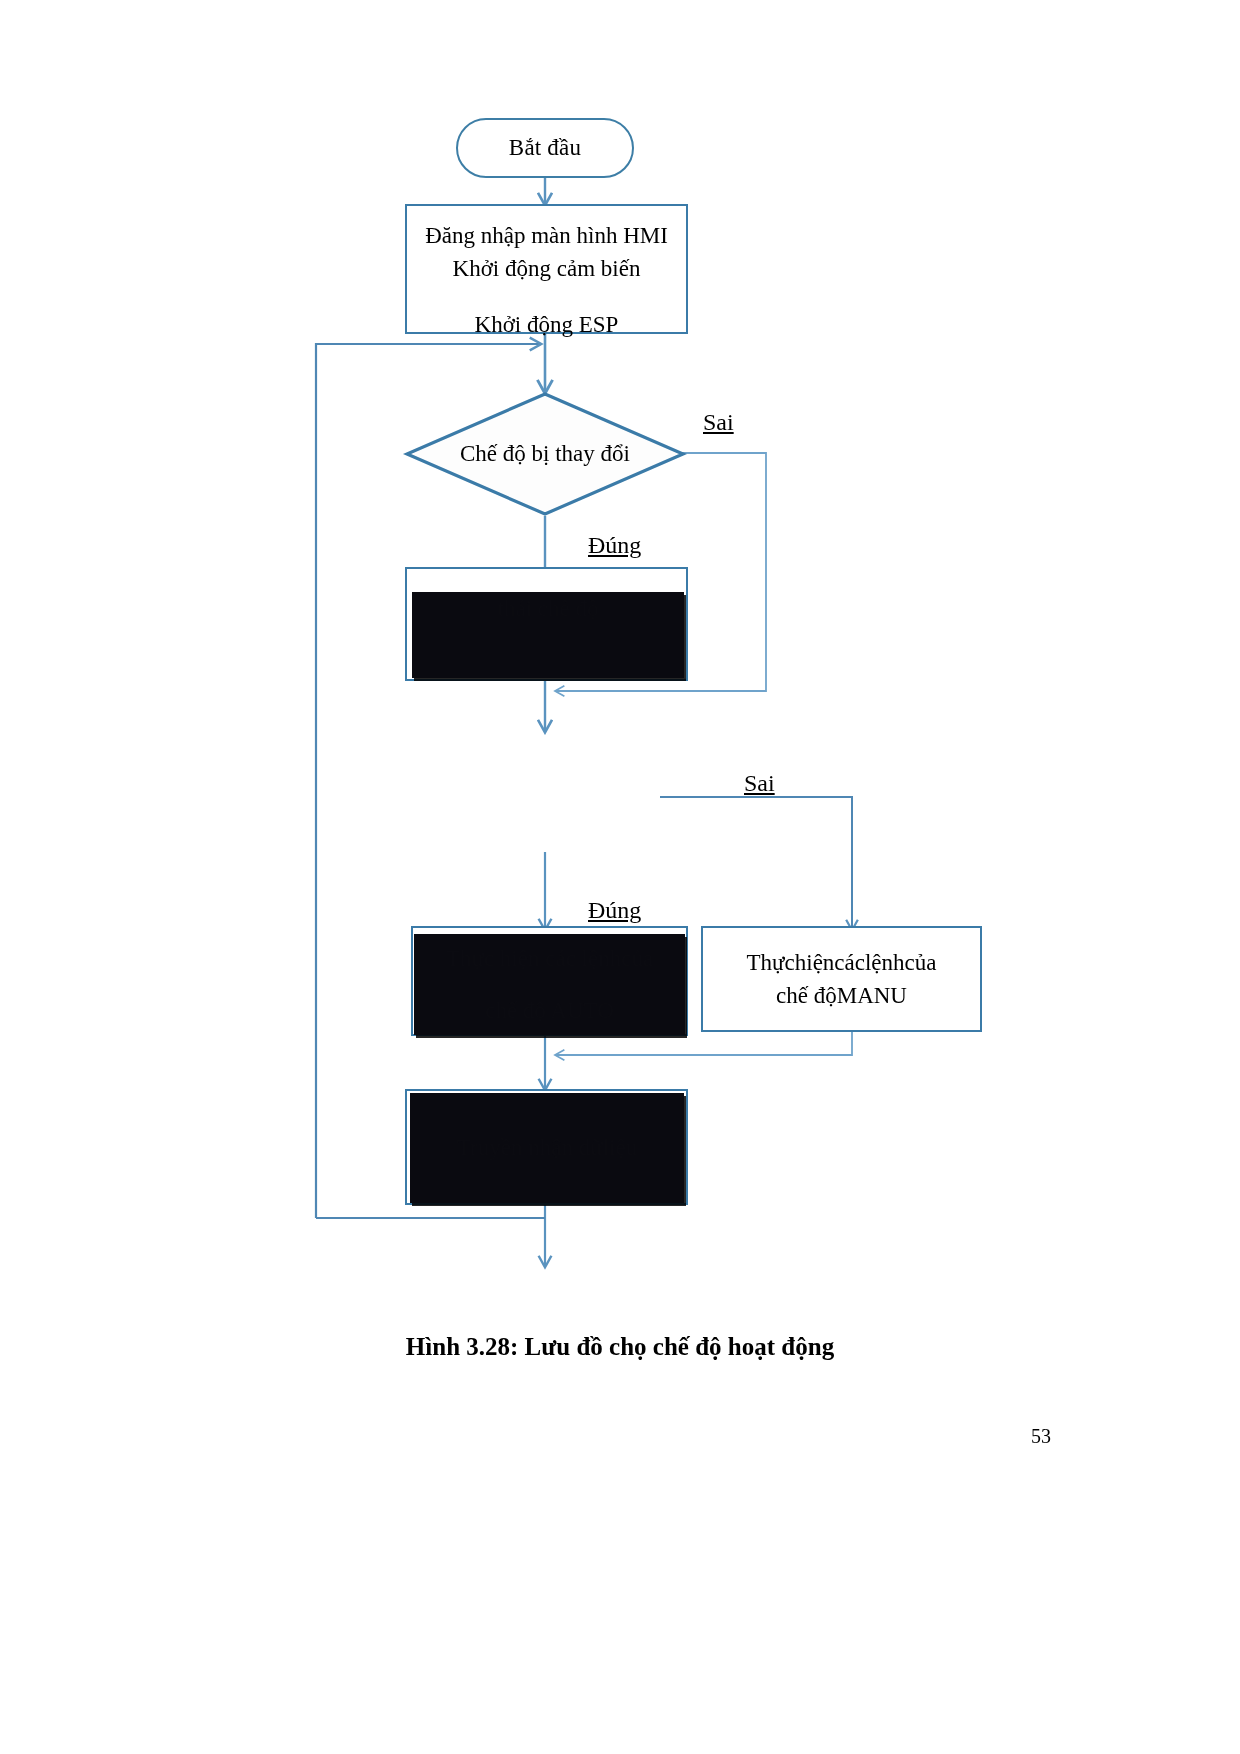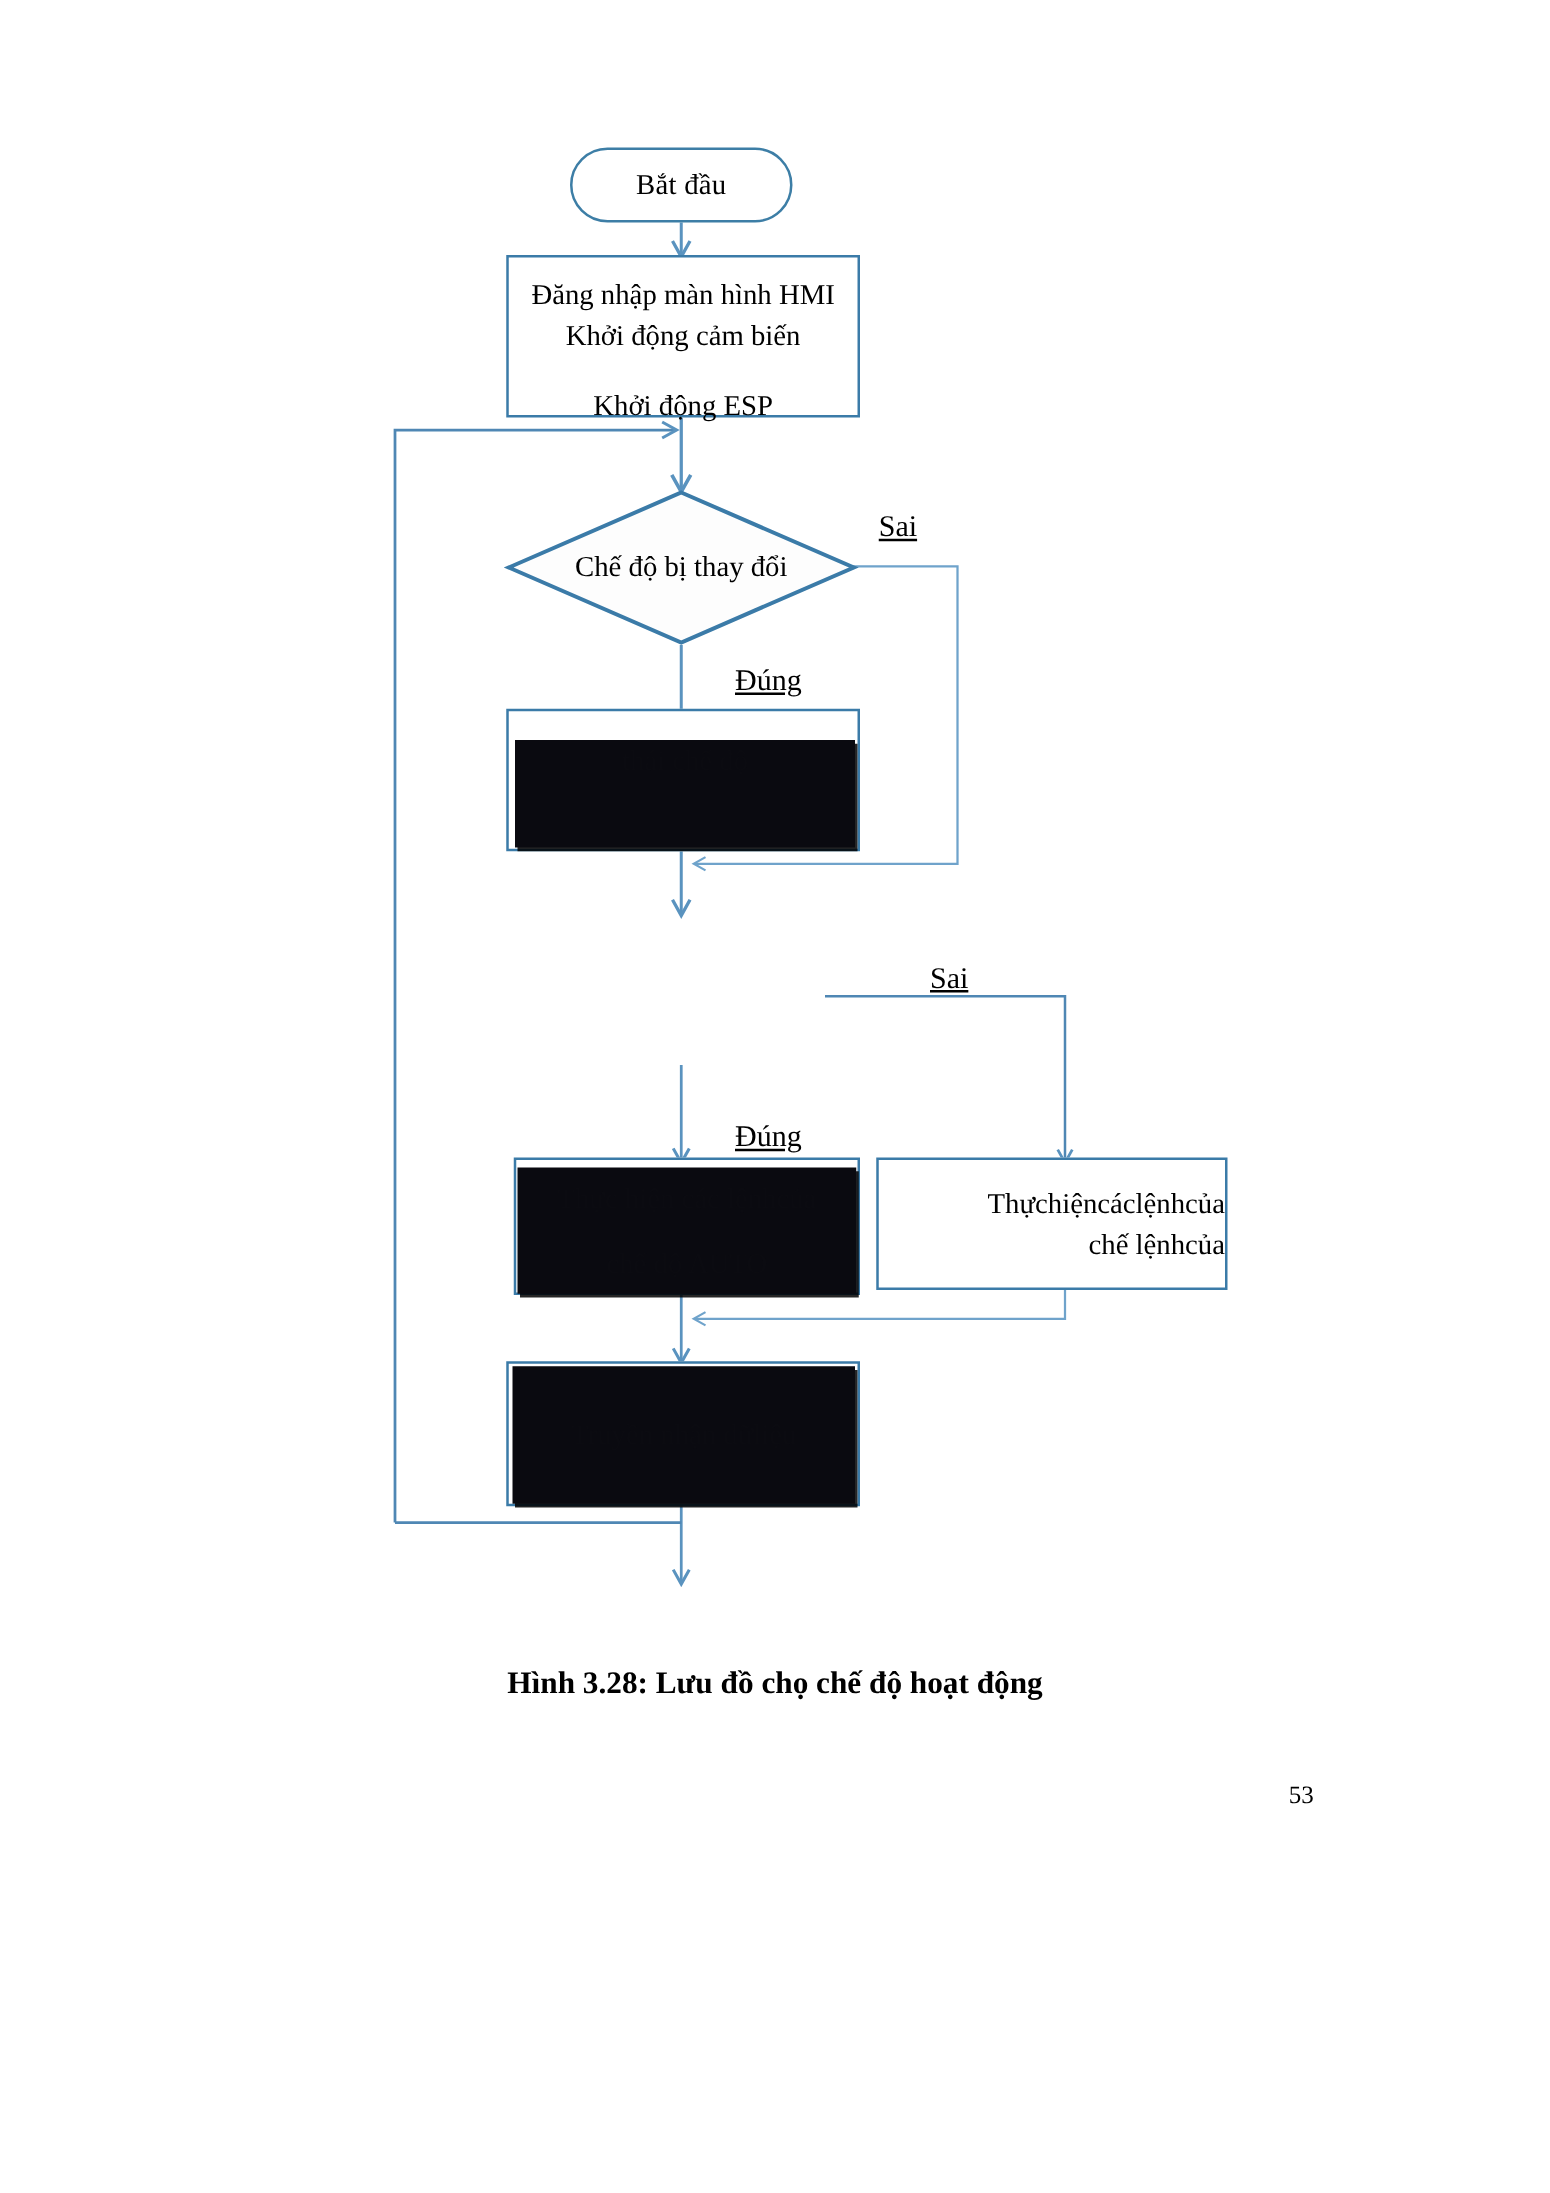--- a/index.html
+++ b/index.html
@@ -184,23 +184,23 @@
   </div>
 
 
   <div class="node process" style="left:411px; top:926px; width:277px; height:110px;"></div>
   <div class="redact" style="left:414px; top:934px; width:271px; height:101px;"></div>
   <div class="redact-text" style="left:414px; top:934px; width:271px; height:101px; flex-direction:column;">
     <span style="opacity:.14; margin-bottom:18px;">Thực hiện các lệnhcủa</span>
     <span style="opacity:.14;">chế độ AUTO</span>
   </div>
 
-  <div class="node process" style="left:701px; top:926px; width:281px; height:106px; flex-direction:column;align-items:flex-end;">
+  <div class="node process" style="left:701px; top:926px; width:281px; height:106px; flex-direction:column;">
     <span>Thựchiệncáclệnhcủa</span>
-    <span>chế lệnhcủa</span>
+    <span>chế độMANU</span>
   </div>
 
   <div class="node process" style="left:405px; top:1089px; width:283px; height:116px;"></div>
   <div class="redact" style="left:410px; top:1093px; width:274px; height:110px;"></div>
   <div class="redact-text" style="left:410px; top:1093px; width:274px; height:110px;">
     <span style="opacity:.14;">Truyền nhận dữliệu</span>
   </div>
 
 
   <div class="branch-label" style="left:703px; top:409px;">Sai</div>

